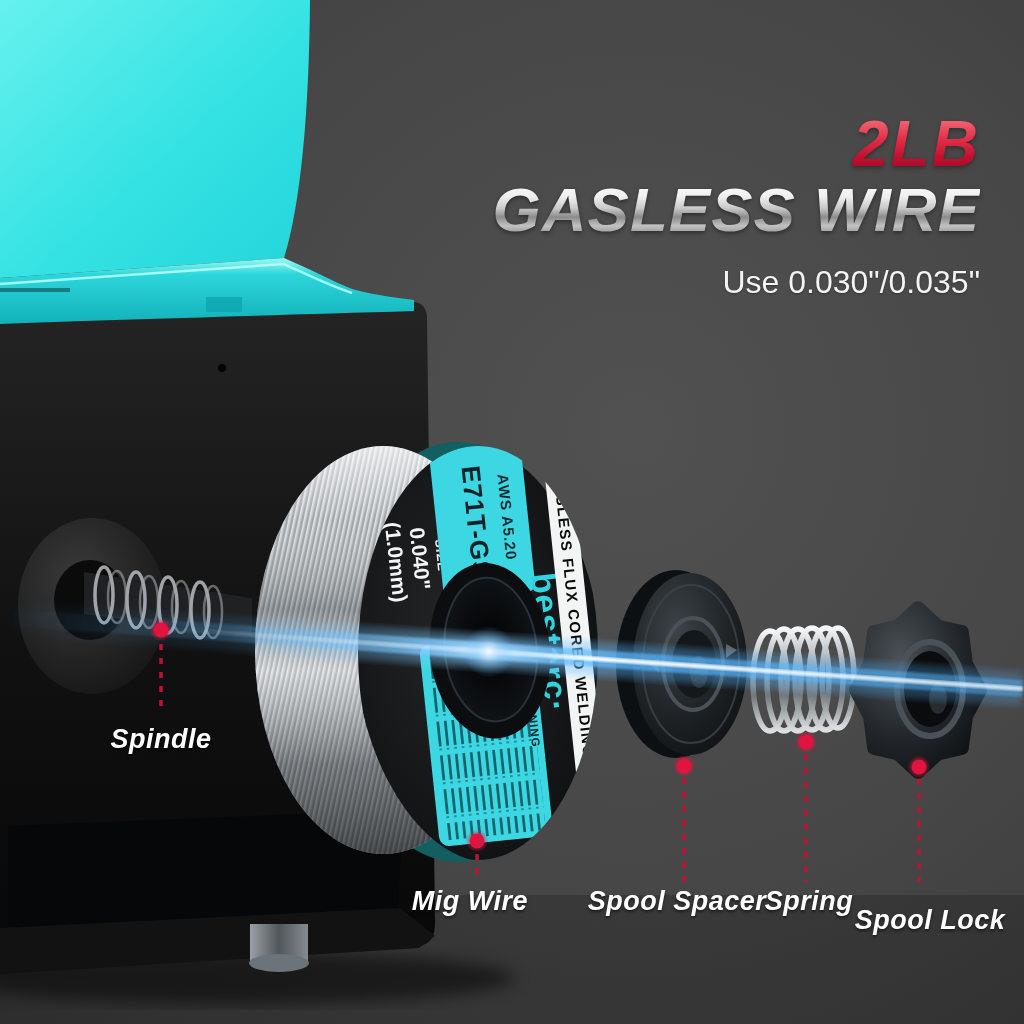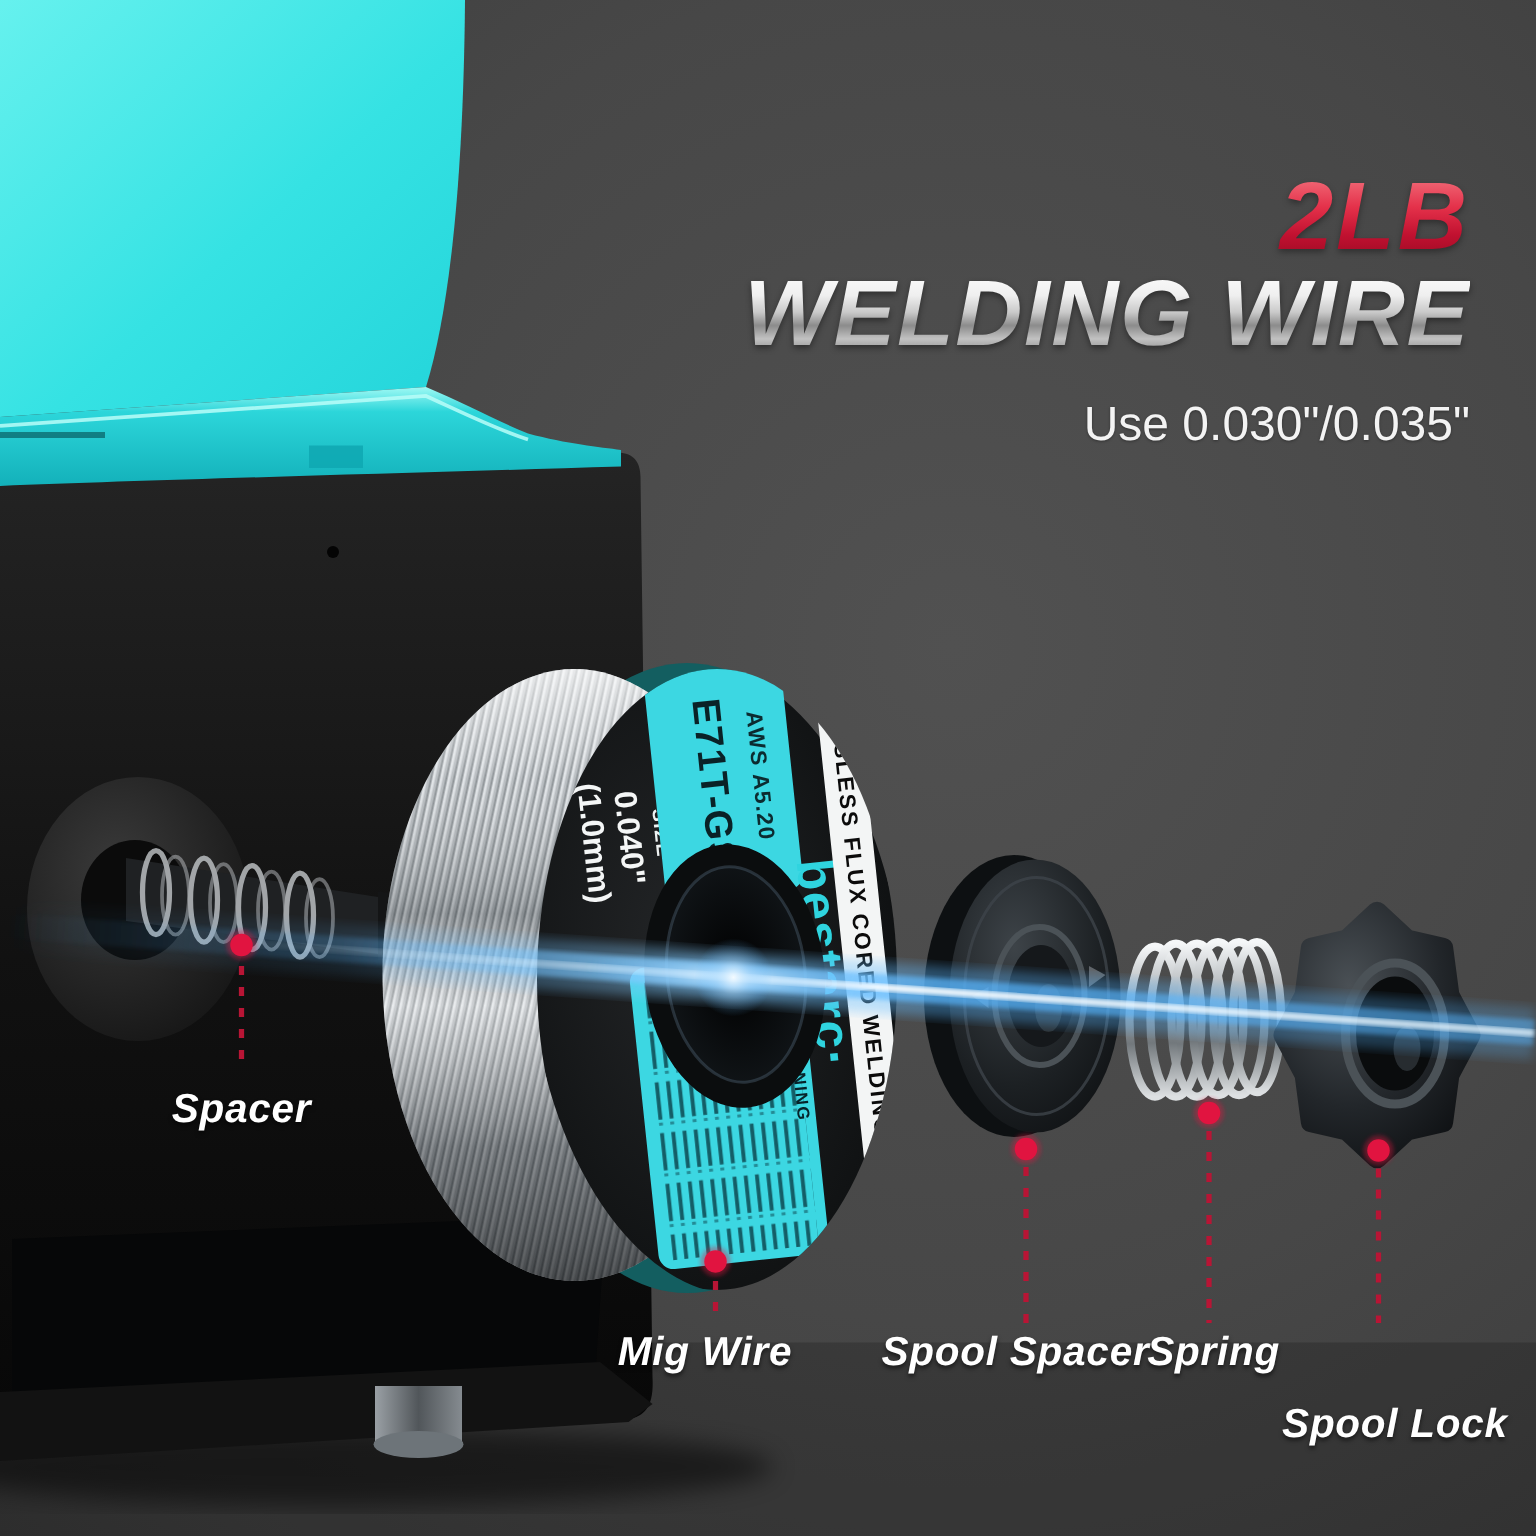--- a/index.html
+++ b/index.html
@@ -258,25 +258,25 @@
         <circle cx="806" cy="742" r="10" opacity=".4" filter="url(#blurS)"></circle>
         <circle cx="806" cy="742" r="7.5"></circle>
         <circle cx="919" cy="767" r="10" opacity=".4" filter="url(#blurS)"></circle>
         <circle cx="919" cy="767" r="7.5"></circle>
       </g>
     </g>
   </svg>
 
   <div class="headline">
     <div class="weight">2LB</div>
-    <div class="title">WELDING WIRE</div>
+    <div class="title">GASLESS WIRE</div>
     <div class="subtitle">
       <div>Use 0.030"/0.035"</div>
     </div>
   </div>
 
-  <div class="callout-label" style="left:161px;top:724px;">Spacer</div>
+  <div class="callout-label" style="left:161px;top:724px;">Spindle</div>
   <div class="callout-label" style="left:470px;top:886px;font-style:italic;">Mig Wire</div>
   <div class="callout-label" style="left:677px;top:886px;">Spool Spacer</div>
   <div class="callout-label" style="left:809px;top:886px;">Spring</div>
-  <div class="callout-label" style="left:930px;top:934px;">Spool Lock</div>
+  <div class="callout-label" style="left:930px;top:905px;">Spool Lock</div>
 
 </div>
 
 </body></html>

